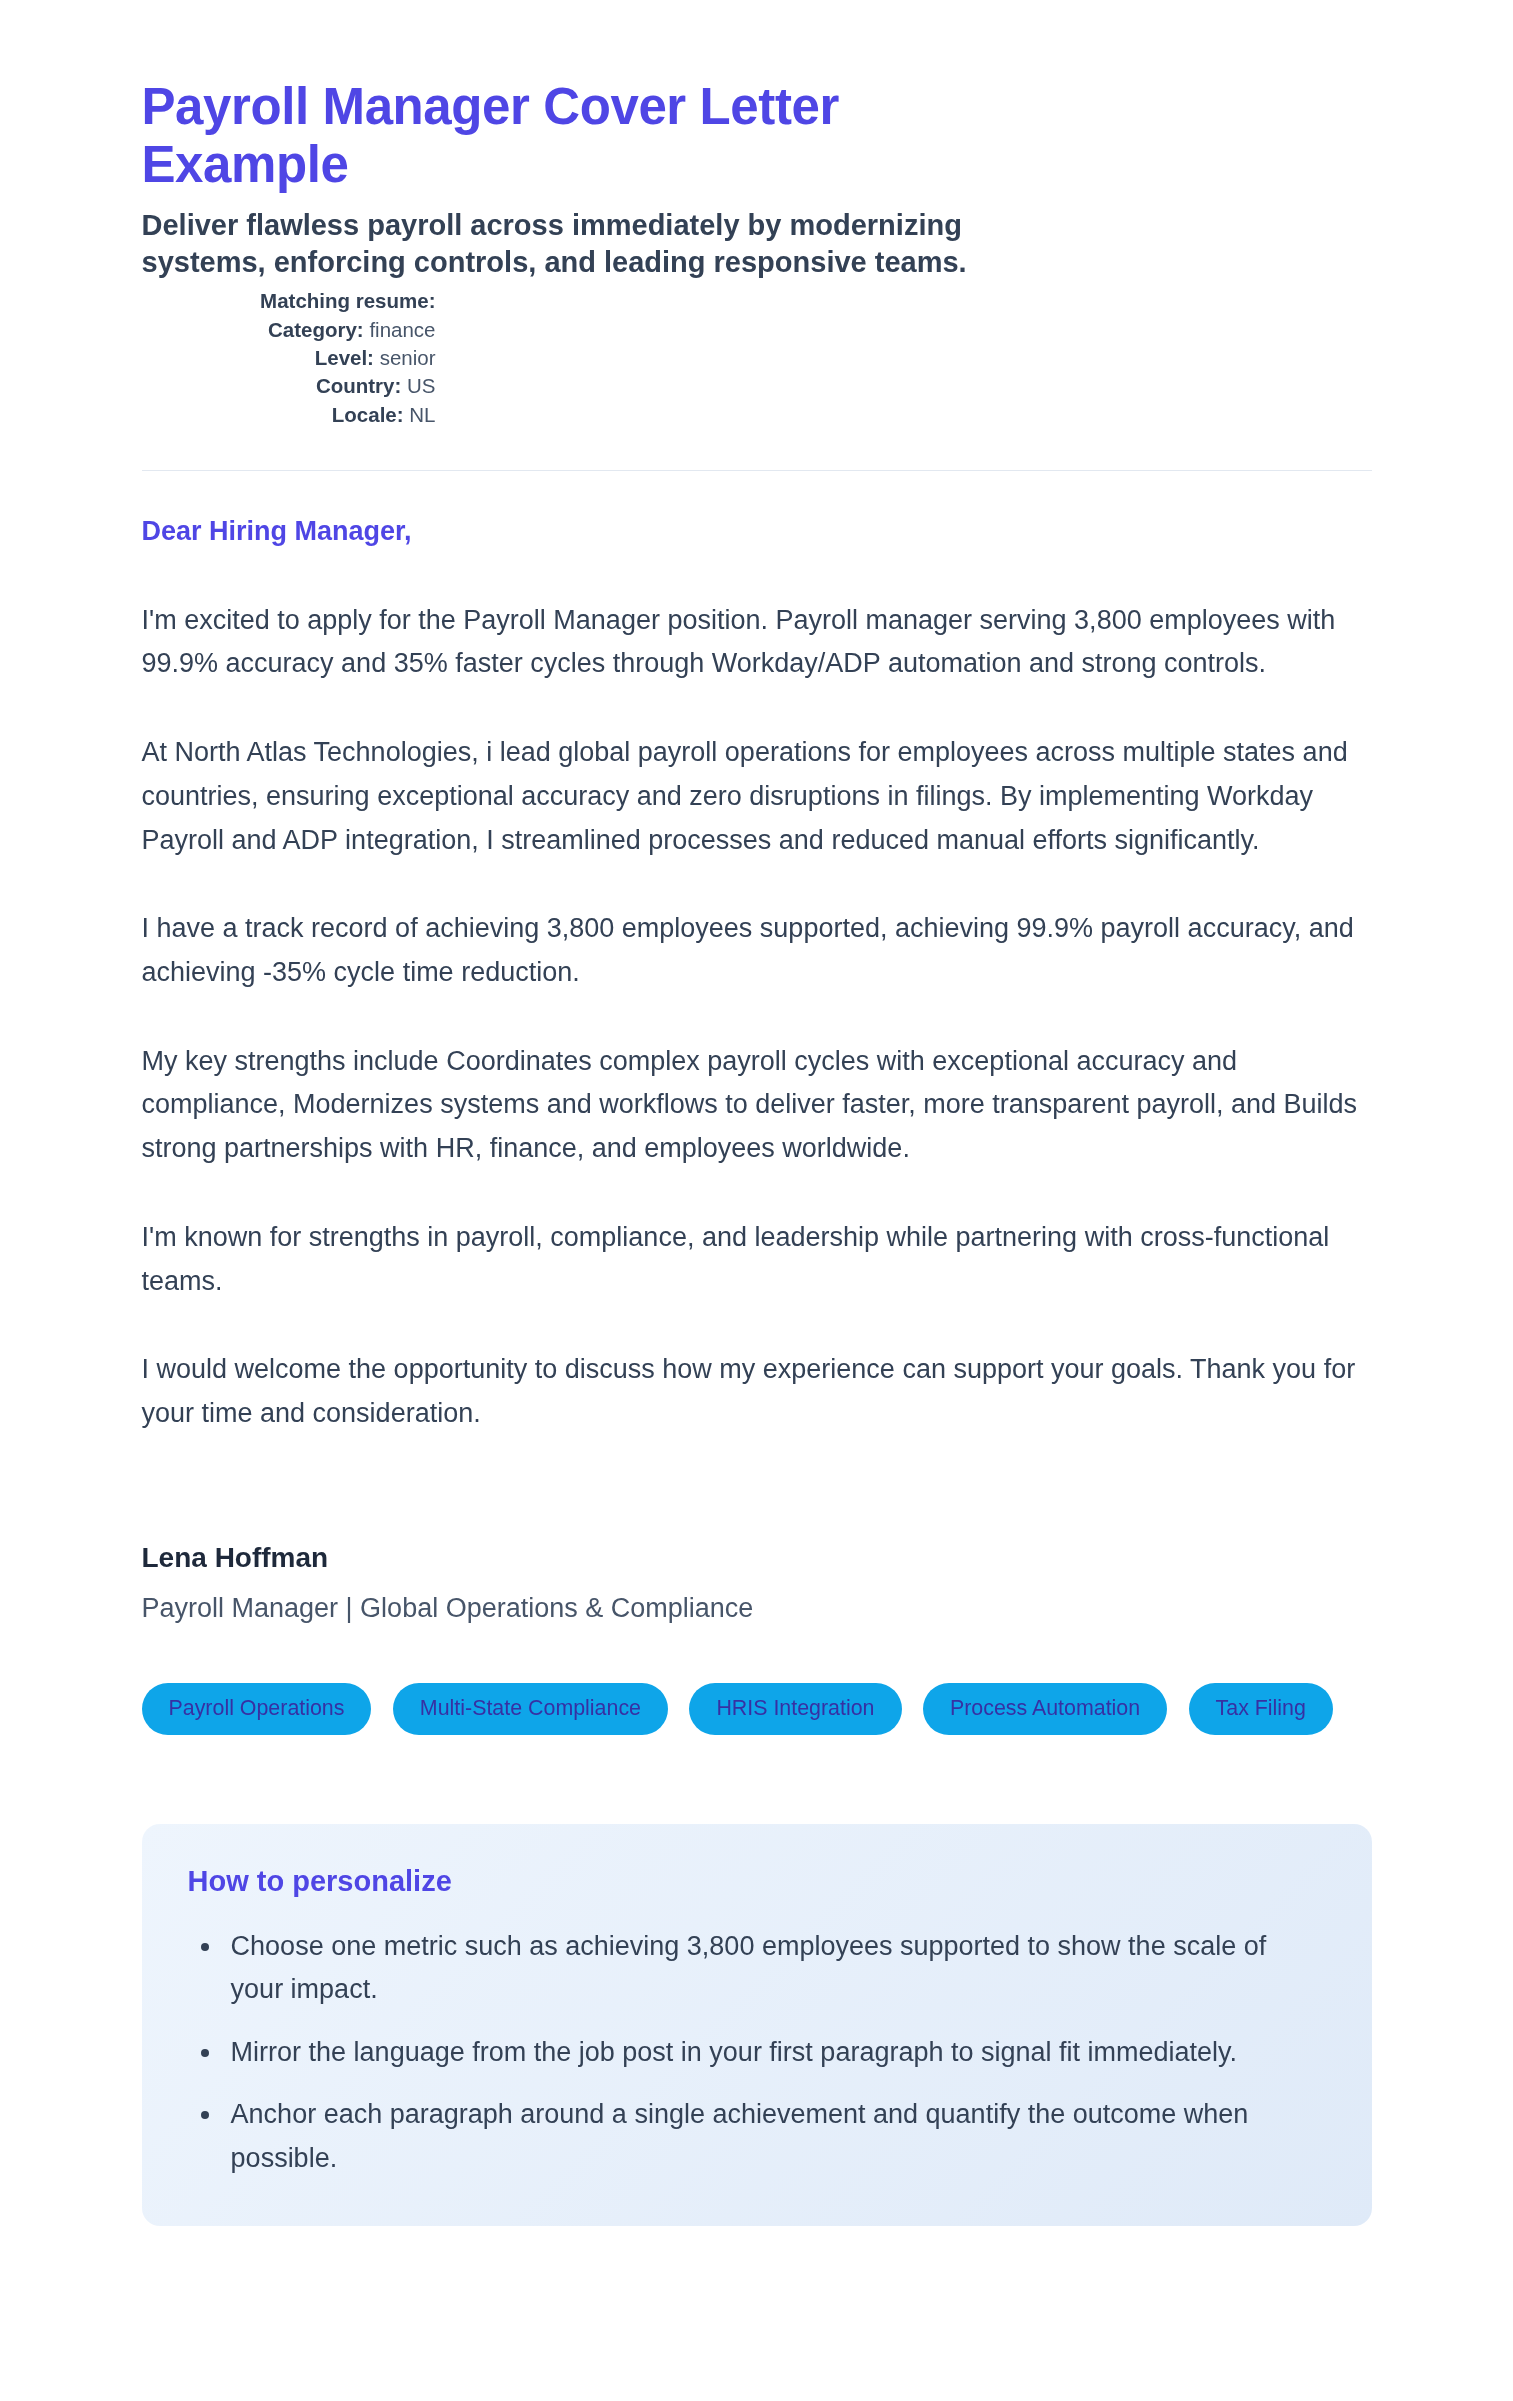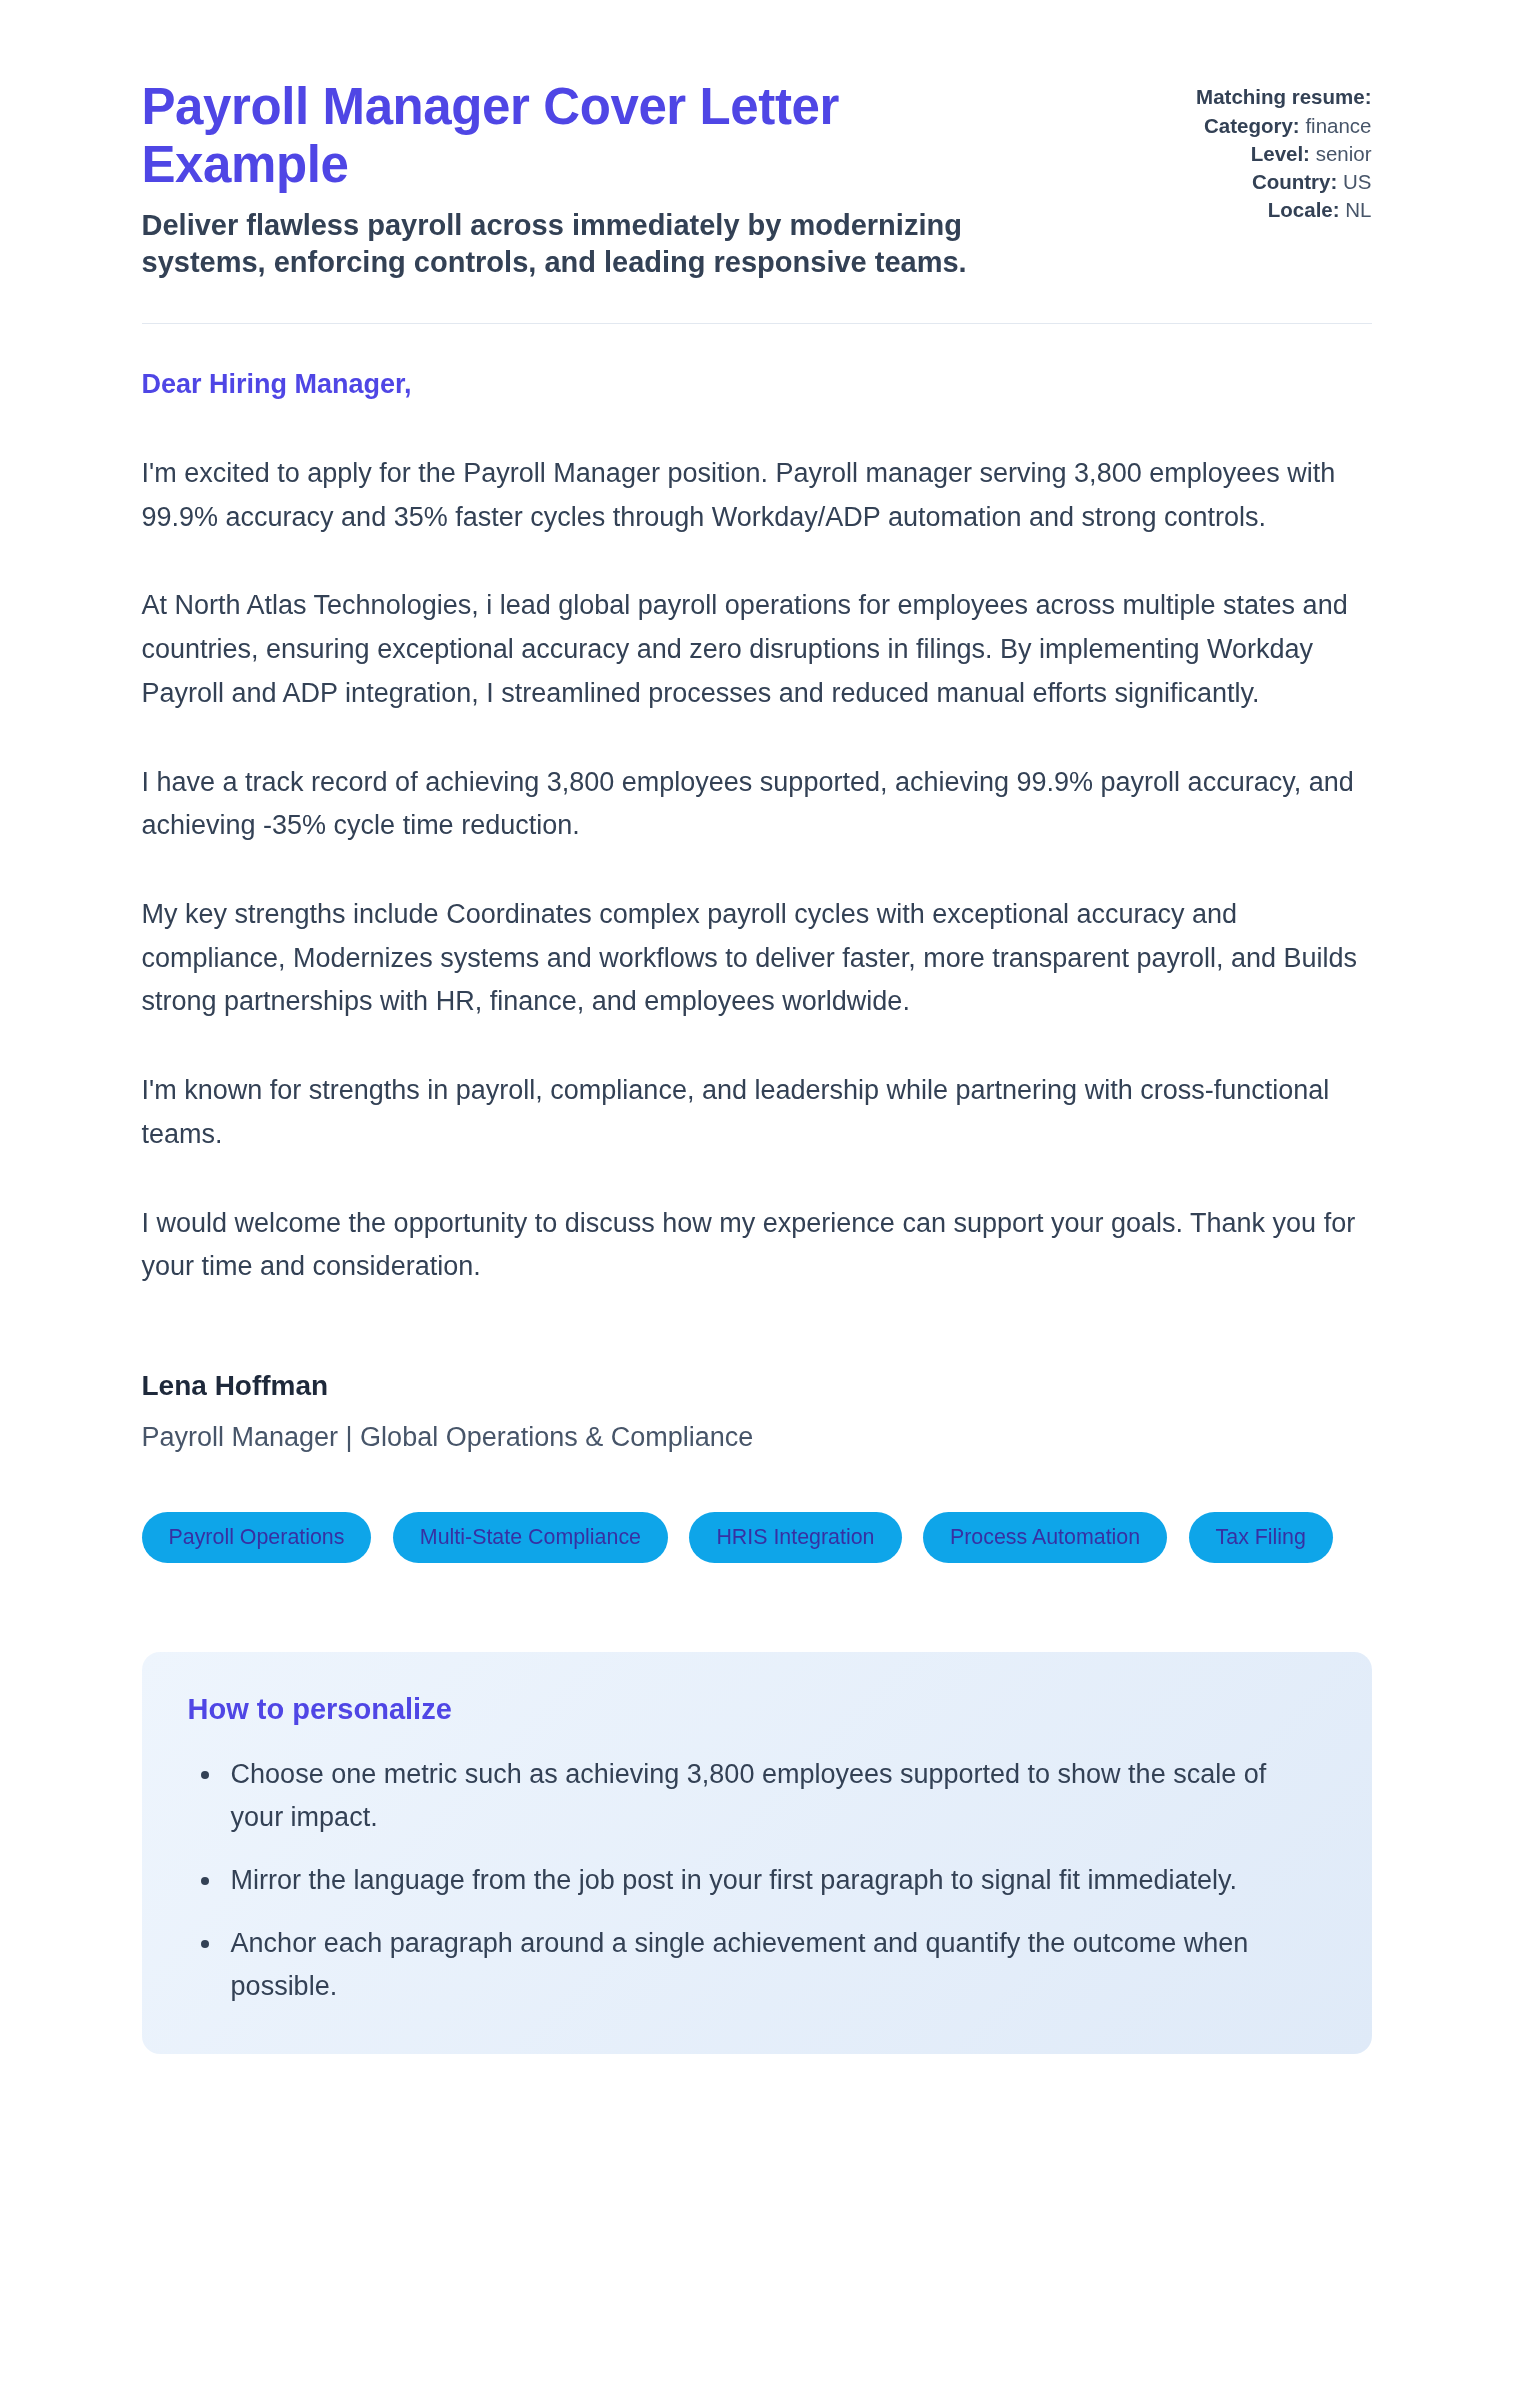--- a/index.html
+++ b/index.html
@@ -15,20 +15,21 @@
     width: 1230px;
     margin: 0 auto;
     padding-top: 78px;
   }
 
   
   .header {
     display: flex;
     justify-content: space-between;
     align-items: flex-start;
+    flex-direction: column;
   }
   .header-left { max-width: 854px; }
   .title {
     margin: 0;
     font-size: 51px;
     line-height: 1.14;
     font-weight: 800;
     color: #4f46e5;
     letter-spacing: -0.4px;
   }
@@ -60,21 +61,21 @@
 
   
   .letter { font-size: 27px; line-height: 1.62; }
   .greeting {
     color: #4f46e5;
     font-weight: 700;
     margin: 39px 0 0;
   }
   .para { margin: 45px 0 0; }
 
-  .signature { margin-top: 79px; }
+  .signature { margin-top: 104px; }
   .sig-name {
     margin: 0;
     font-weight: 700;
     color: #1e293b;
     font-size: 28px;
     line-height: 1.3;
   }
   .sig-role {
     margin: 14.2px 0 0;
     color: #475569;

